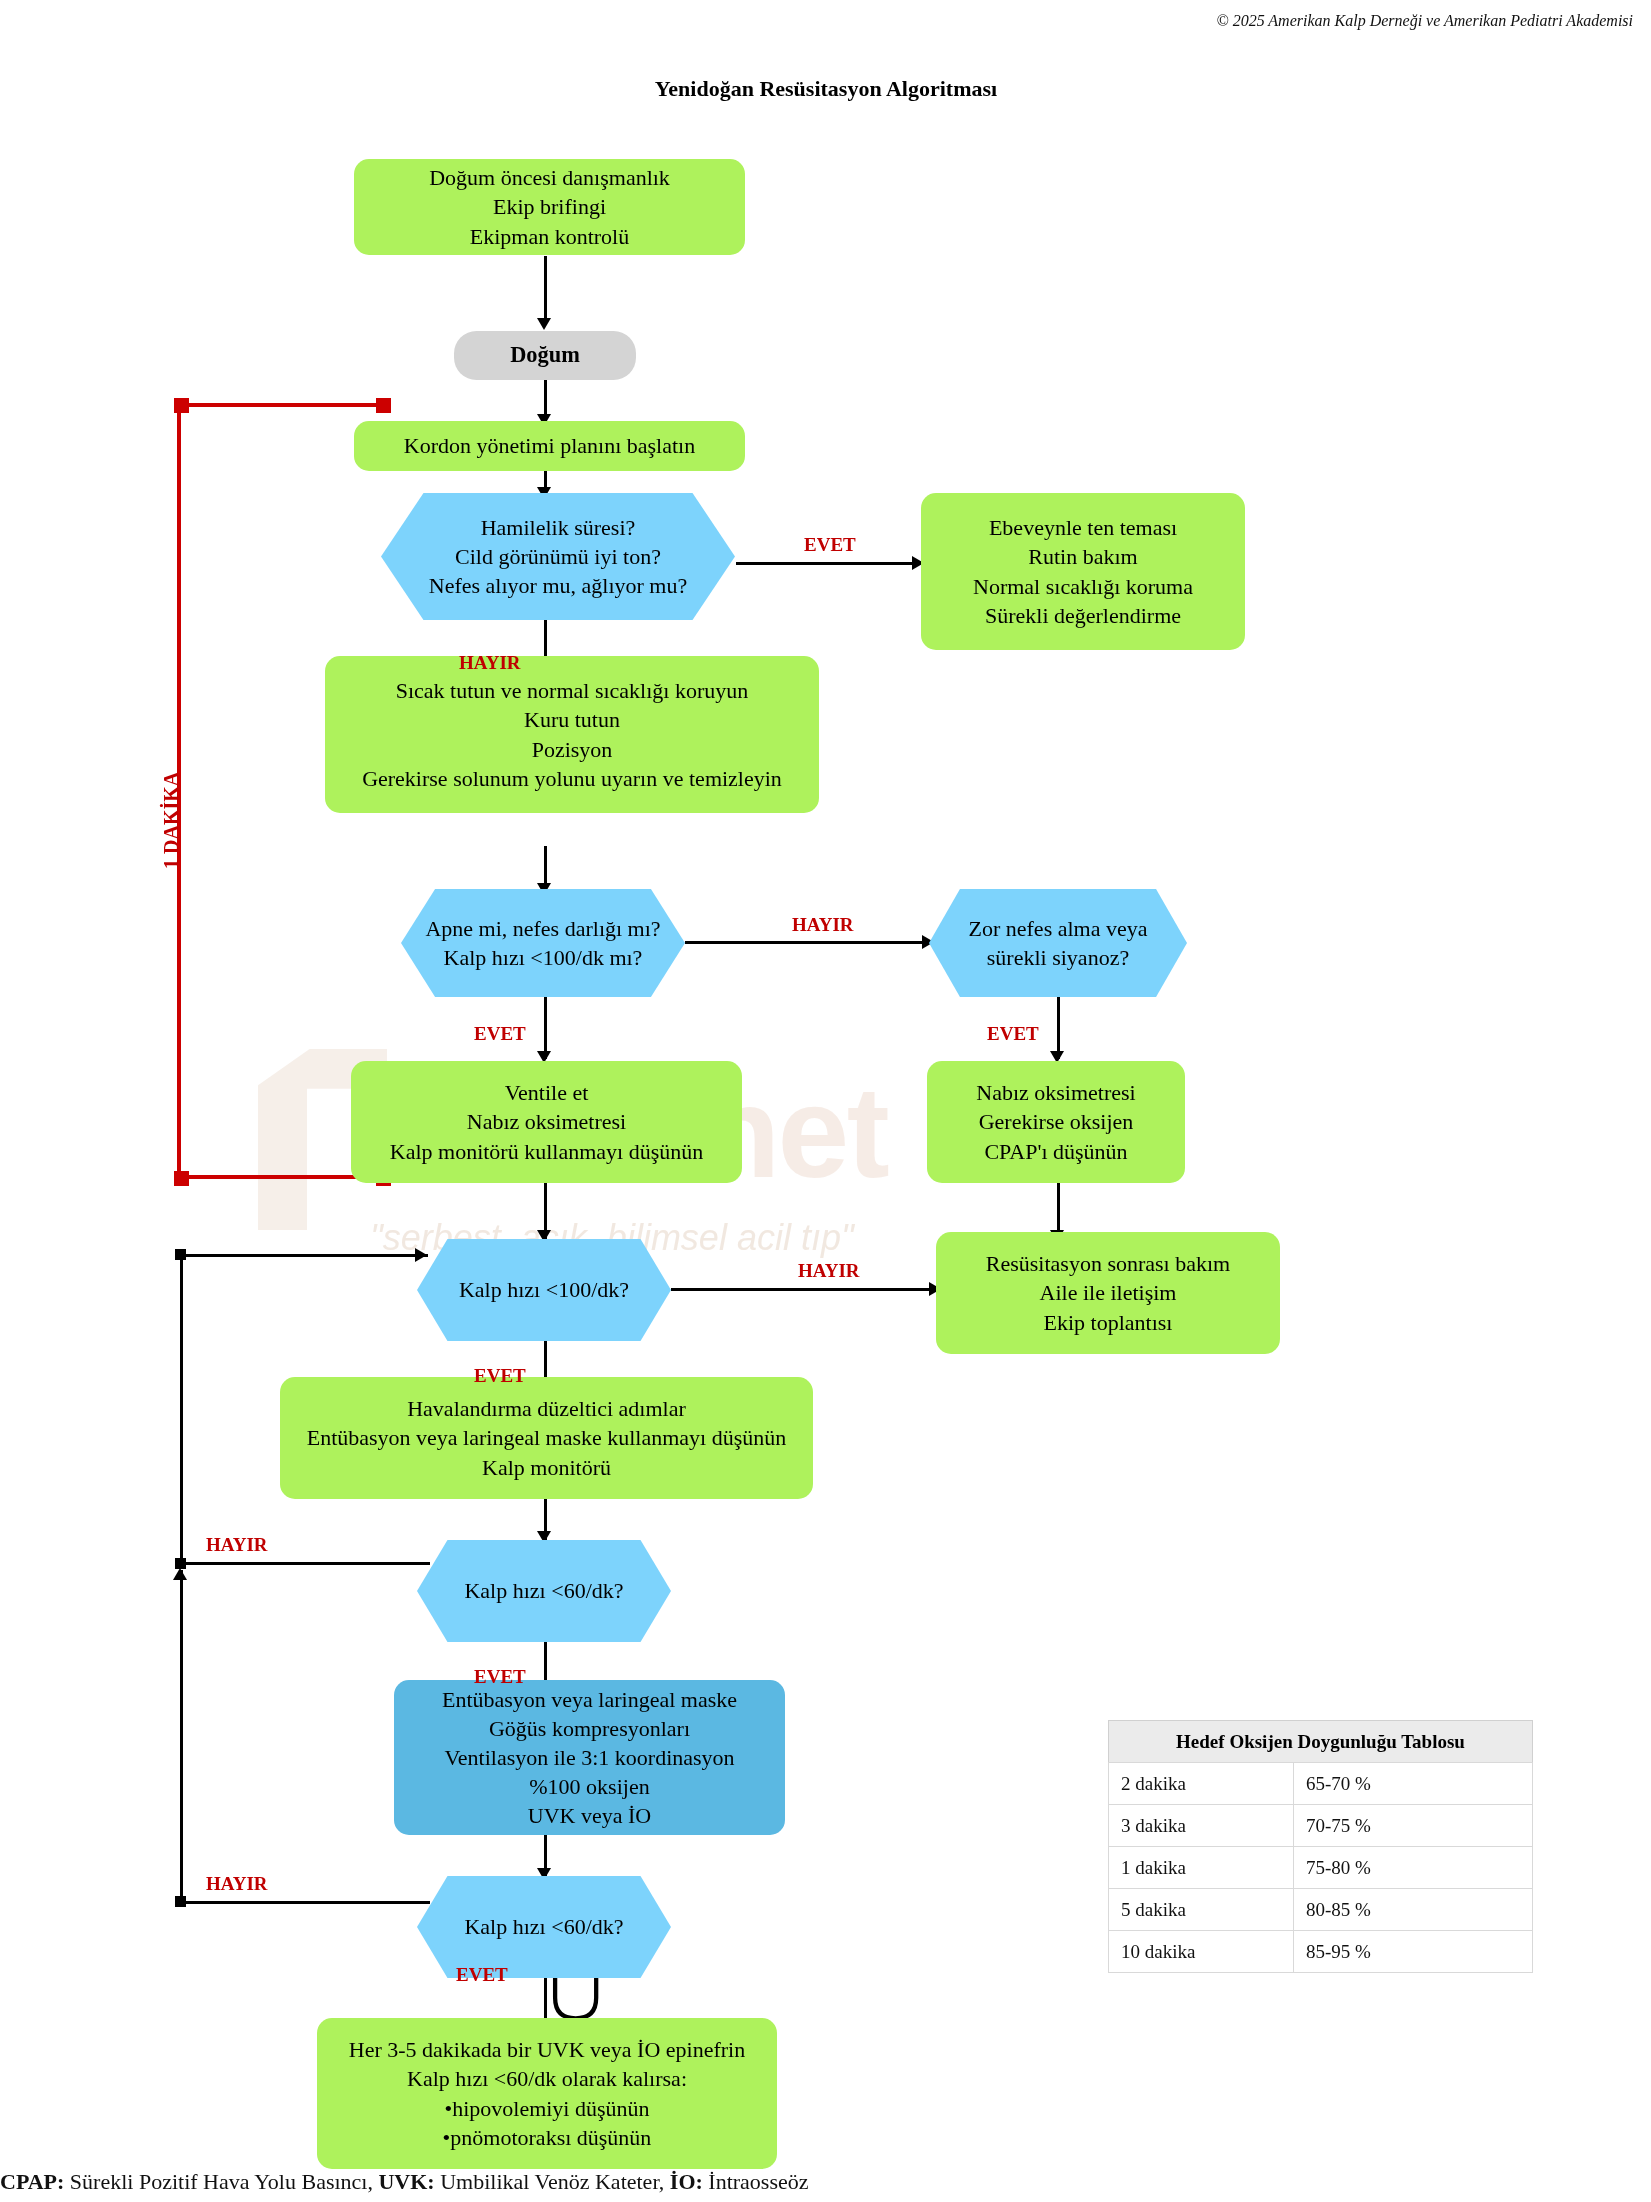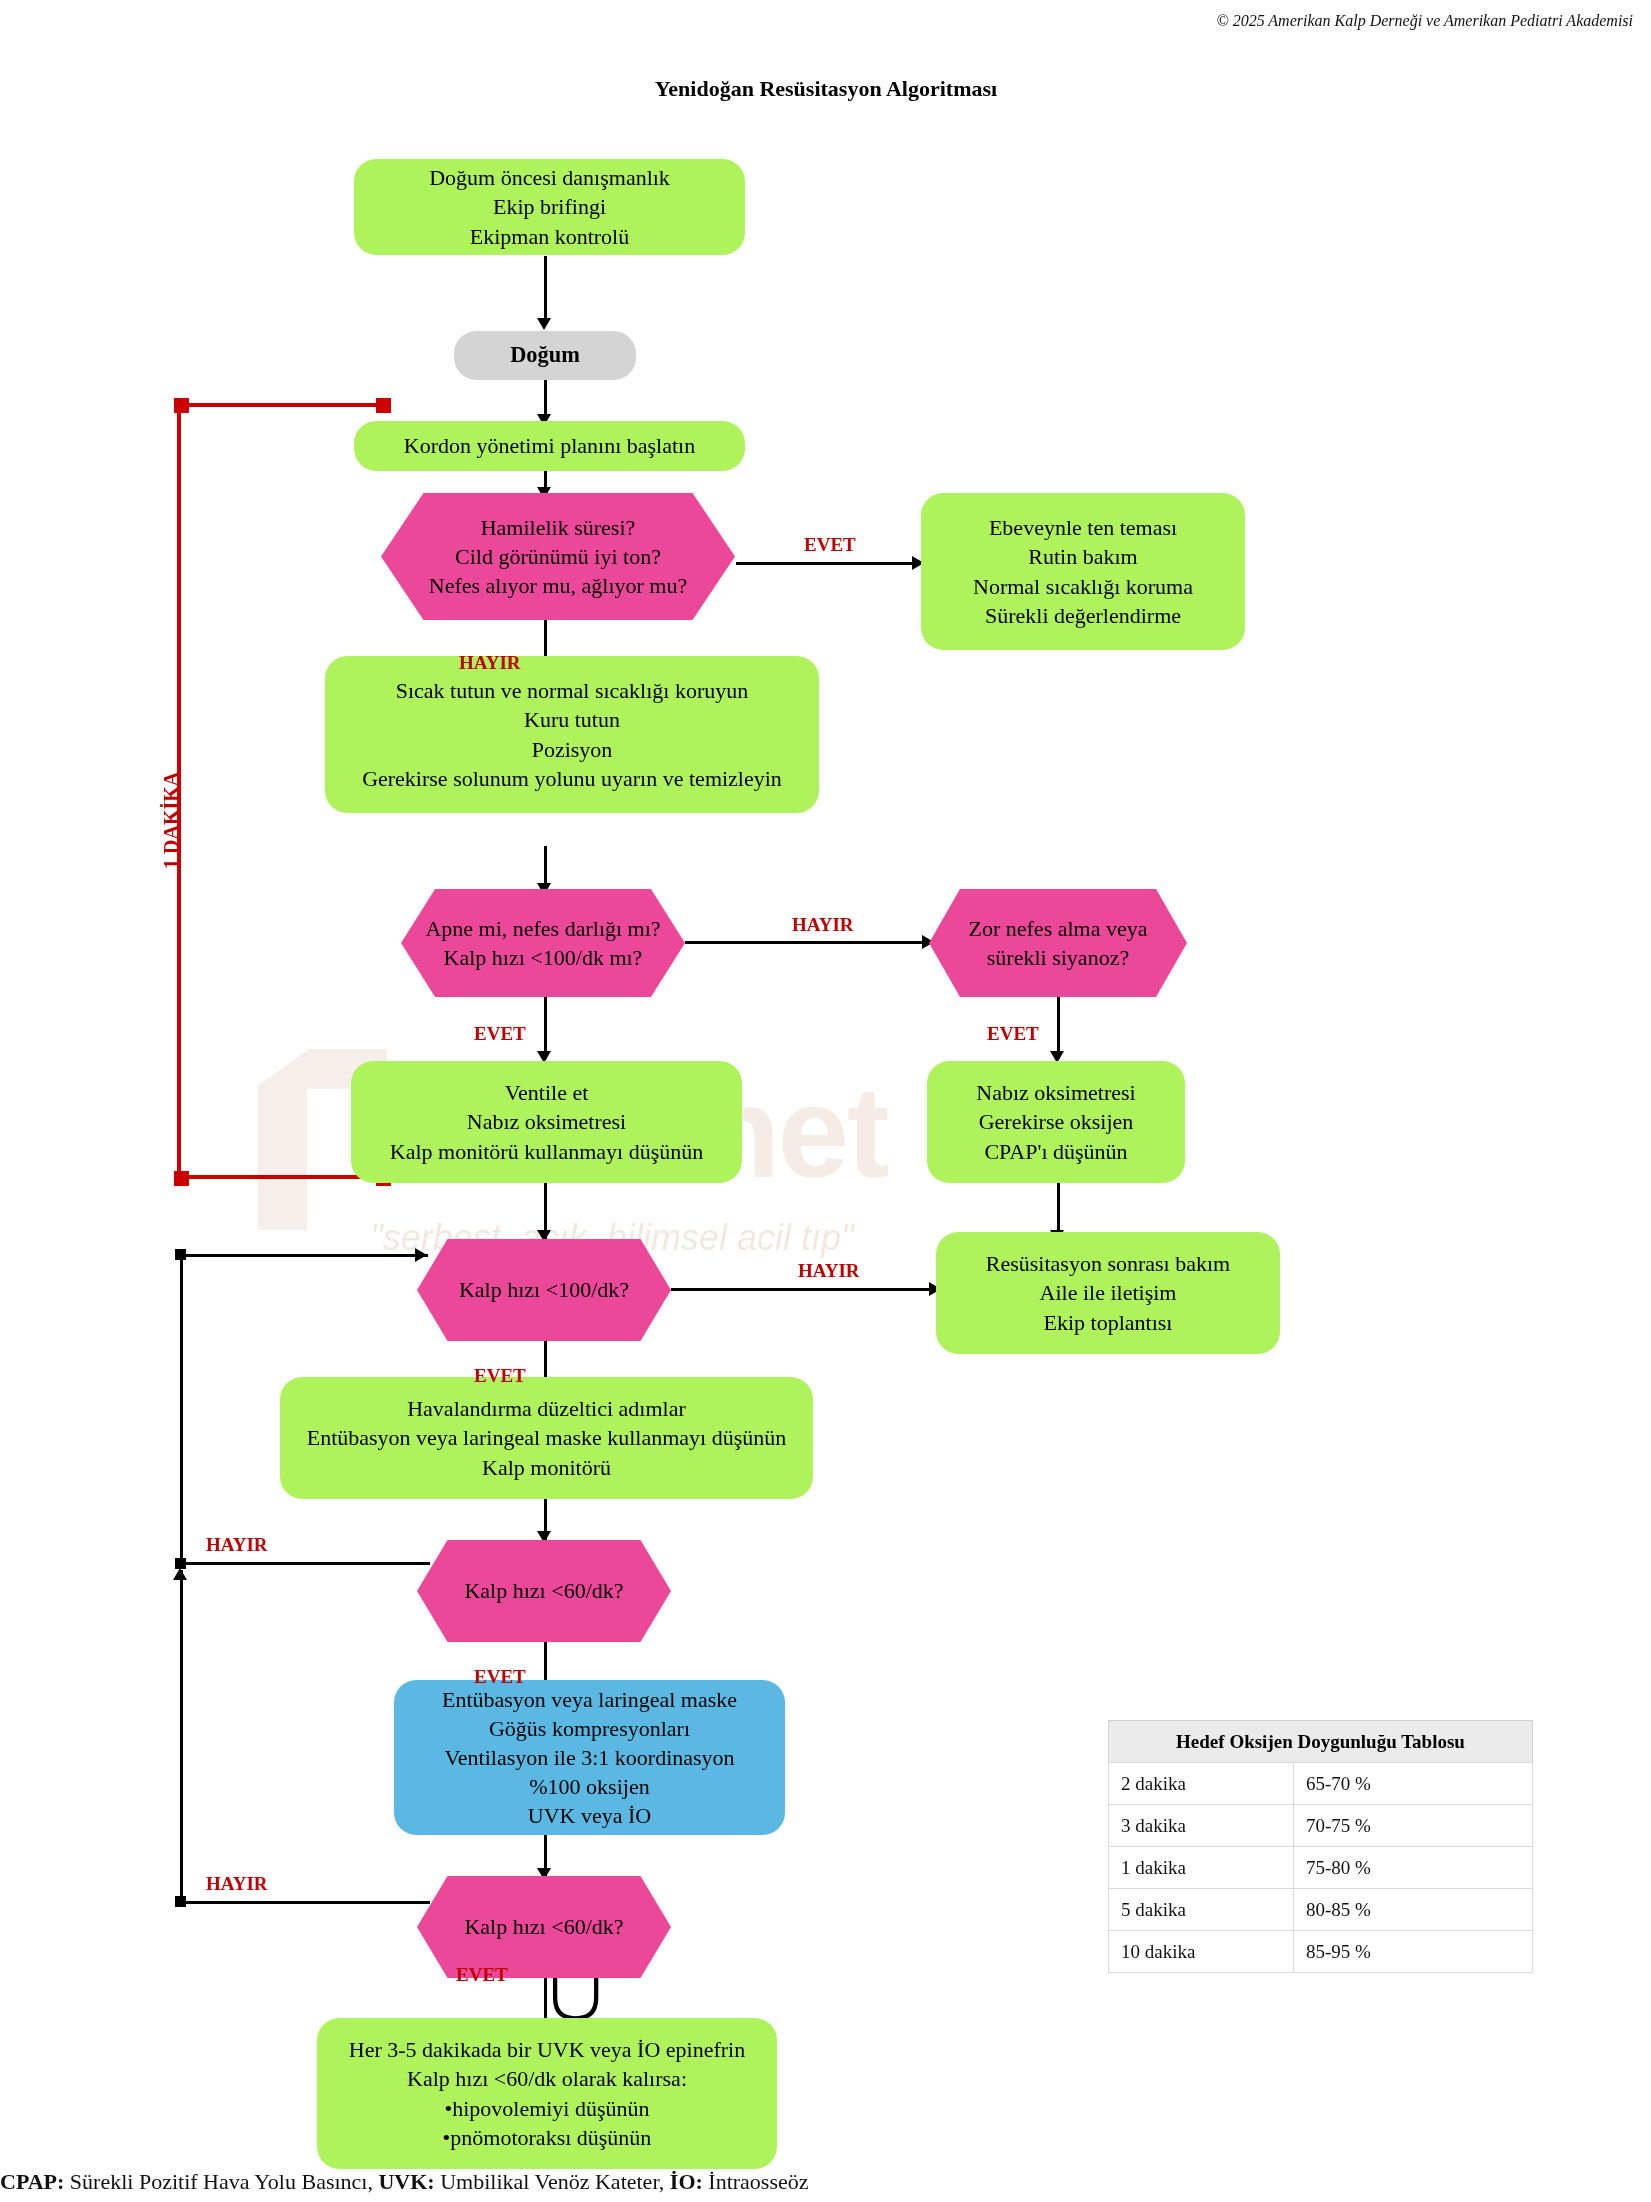--- a/index.html
+++ b/index.html
@@ -85,25 +85,25 @@
     border-radius: 22.4px;
     color: #000;
   }
   .box-gray {
     background: #D4D4D4;
     border-radius: 22.4px;
     color: #000;
     font-weight: bold;
   }
   .hex {
-    background: #ec4899;
+    background: #7dd3fc;
     color: #000;
     clip-path: polygon(12% 0%, 88% 0%, 100% 50%, 88% 100%, 12% 100%, 0% 50%);
   }
-  .fs-25 { font-size: 22px; line-height: 1.32; }
+  .fs-25 { font-size: 22px; line-height: 1.32; border-radius: 15px; }
   .fs-26 { font-size: 22.4px;   line-height: 1.34; }
 
   
   .conn {
     position: absolute;
     background: #000;
     z-index: 3;
   }
   .conn-v { width: 2.6px; }
   .conn-h { height: 2.6px; }

